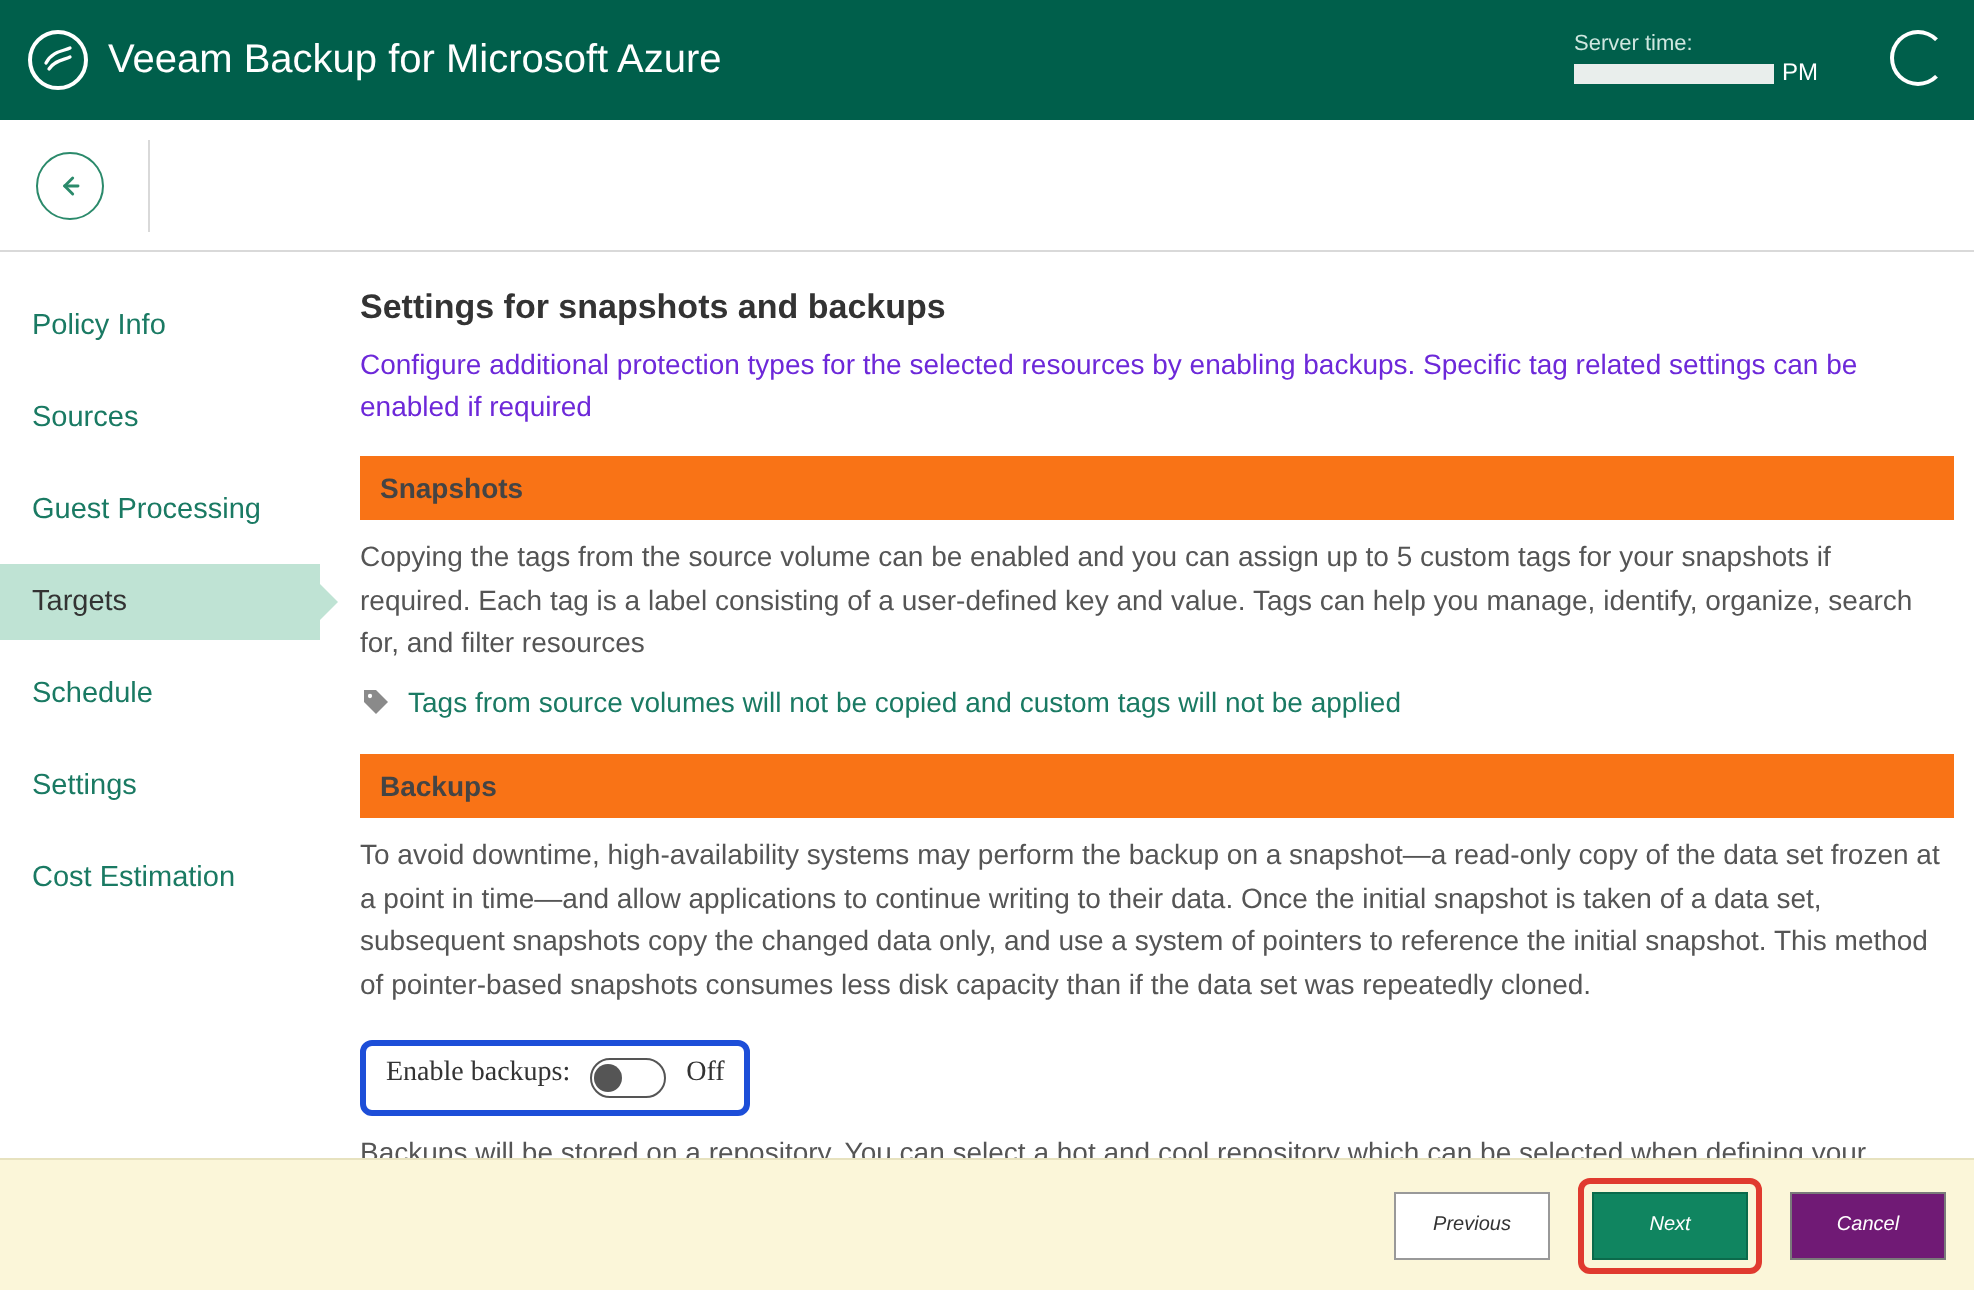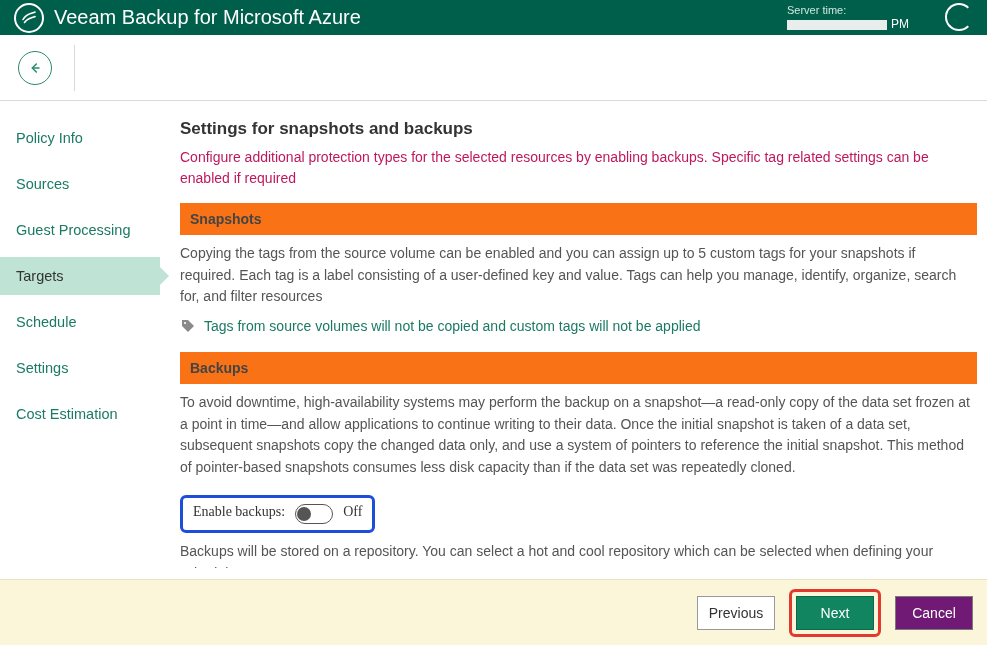--- a/index.html
+++ b/index.html
@@ -9,21 +9,21 @@
     color: #333;
     background: #fff;
     width: 987px;
     height: 645px;
     overflow: hidden;
     position: relative;
   }
   
   .topbar {
     background: #005f4b;
-    height: 35px;
+    height: 60px;
     display: flex;
     align-items: center;
     padding: 0 14px;
     color: #fff;
     justify-content: space-between;
   }
   .topbar-left { display: flex; align-items: center; gap: 10px; }
   .logo-circle {
     width: 30px; height: 30px;
     border: 2px solid #fff;
@@ -93,21 +93,21 @@
   }
 
   .content {
     flex: 1;
     padding: 18px 10px 10px 20px;
     overflow: auto;
   }
   .content h2 {
     font-size: 17px; font-weight: 600; color:#333; margin-bottom: 8px;
   }
-  .content .desc { color:#be185d; font-size: 14px; line-height: 1.5; margin-bottom: 14px; max-width: 790px;}
+  .content .desc { color:#6d28d9; font-size: 14px; line-height: 1.5; margin-bottom: 14px; max-width: 790px;}
   .section-head {
     background: #f97316;
     padding: 8px 10px;
     font-weight: 600;
     color:#444;
     margin-bottom: 8px;
     max-width: 800px;
   }
   .section-body { color:#555; font-size: 14px; line-height: 1.55; margin-bottom: 10px; max-width: 790px;}
   .tag-link-row { display:flex; align-items:center; gap:8px; margin: 6px 0 18px 0;}
@@ -143,24 +143,25 @@
     height: 66px;
     background: #fbf6d9;
     border-top: 1px solid #e7e2bf;
     display:flex; align-items:center; justify-content:flex-end;
     padding: 0 14px;
     gap: 14px;
   }
   .btn {
     min-width: 78px; height: 34px;
     display:flex; align-items:center; justify-content:center;
-    font-size: 14px;
+    font-size: 10px;
     border: 1px solid #999;
     background:#fff; color:#333;
     cursor:pointer;
+    font-style:italic;
   }
   .btn.primary { background:#108560; color:#fff; border-color:#0b6a4b; min-width:78px;}
   .btn.secondary { background:#701a75; color:#fff; border-color:#7a7a7a;}
   .btn-highlight {
     border: 3px solid #e03a2f;
     border-radius: 6px;
     padding: 4px;
     display:flex; align-items:center;
   }
 </style>

